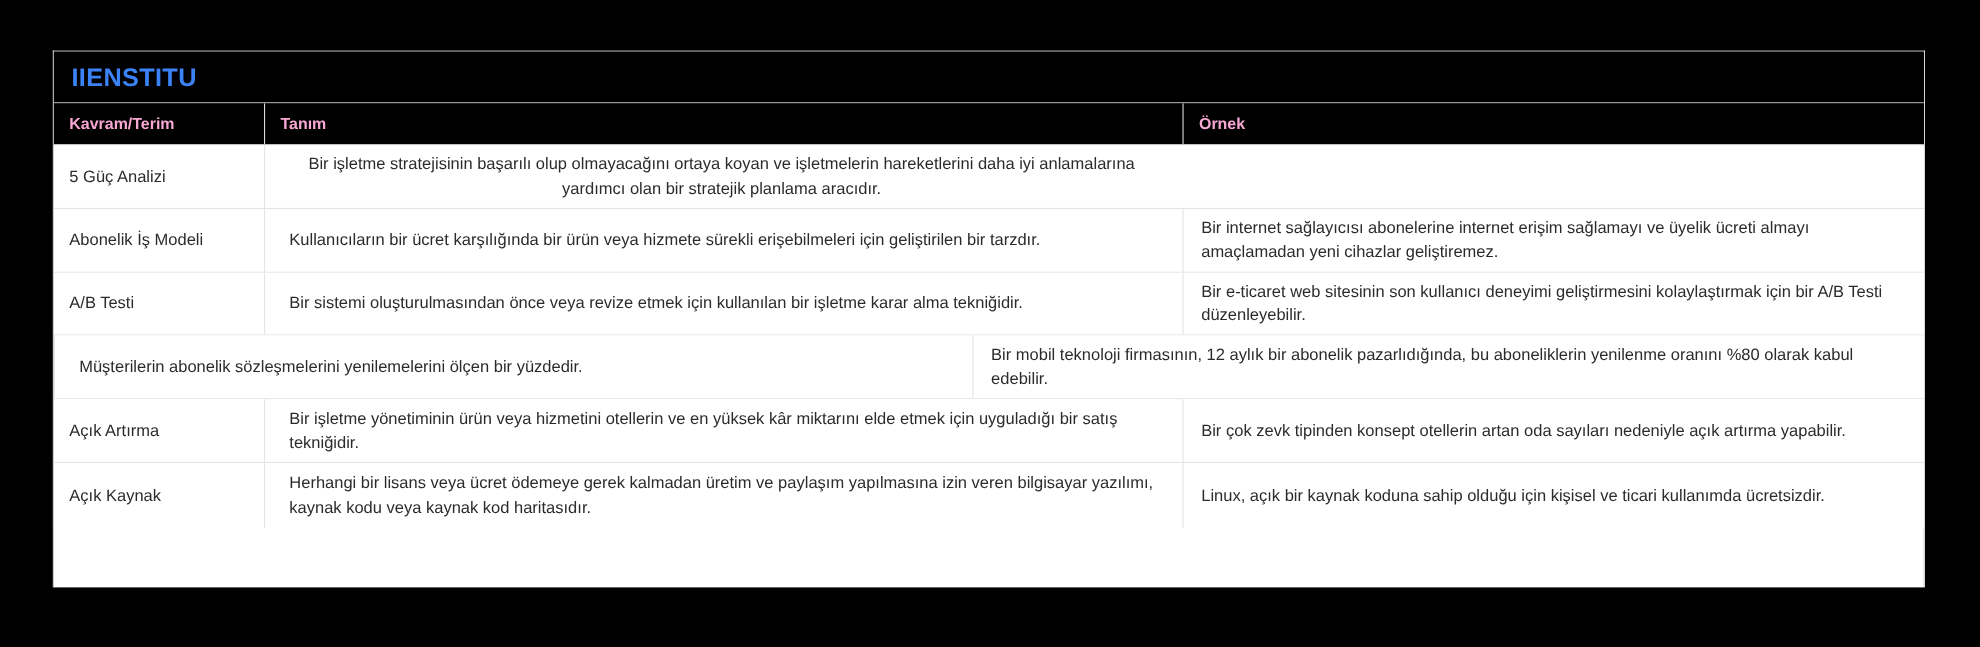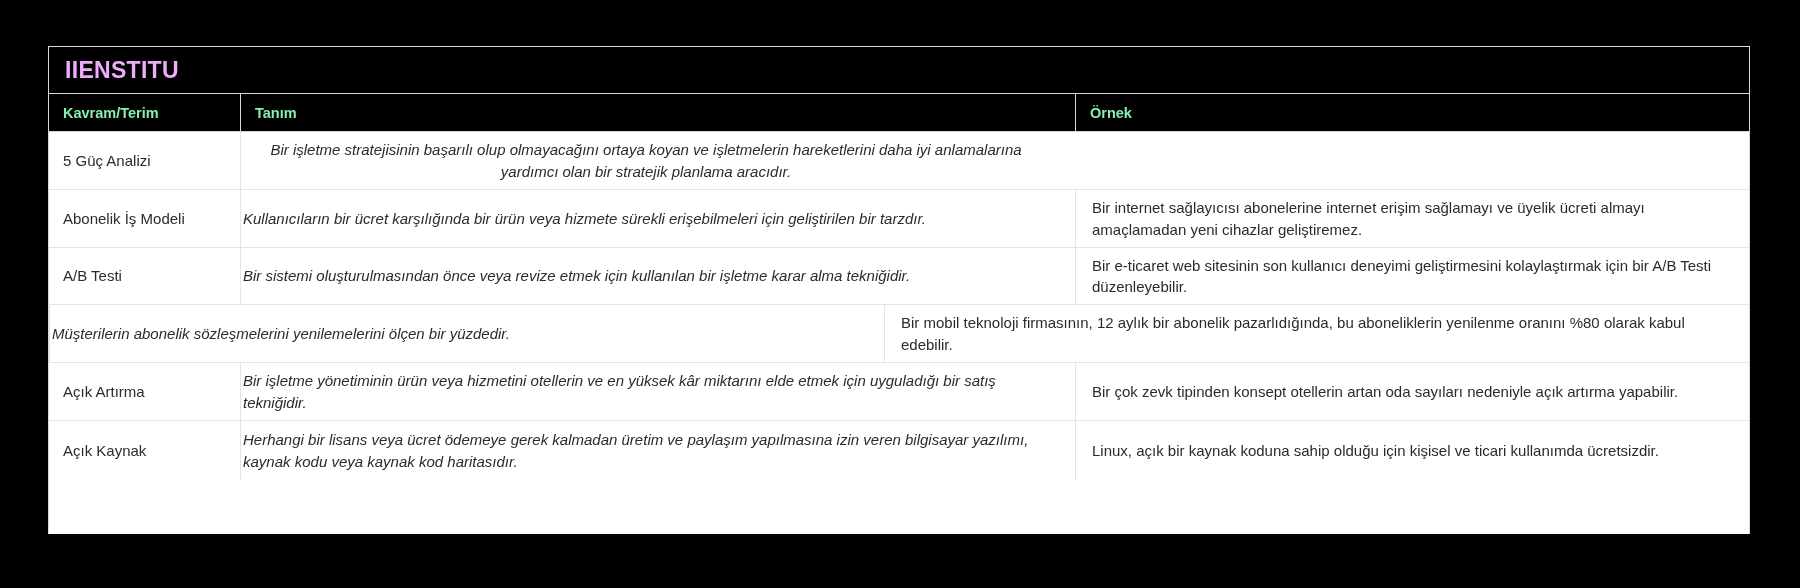--- a/index.html
+++ b/index.html
@@ -38,37 +38,37 @@
   
   .brand-bar {
     flex: 0 0 47px;
     background: #000000;
     border-bottom: 1px solid #d8d8d8;
     display: flex;
     align-items: center;
     padding-left: 16px;
   }
   .brand-logo {
-    color: #f0abfc;
+    color: #3b82f6;
     font-size: 23px;
     font-weight: bold;
     letter-spacing: 0.3px;
     line-height: 1;
     white-space: nowrap;
   }
 
   
   .head-row {
     flex: 0 0 38px;
     display: flex;
     background: #000000;
     border-bottom: 1px solid #d8d8d8;
   }
   .head-cell {
-    color: #86efac;
+    color: #f9a8d4;
     font-size: 14.5px;
     font-weight: bold;
     display: flex;
     align-items: center;
     padding: 0 0 0 14px;
     white-space: nowrap;
     overflow: hidden;
   }
   .col-term   { flex: 0 0 191px; }
   .col-def    { flex: 0 0 835px; border-left: 1px solid #d8d8d8; }
@@ -98,23 +98,22 @@
     padding: 10px 16px 10px 14px;
     overflow: hidden;
   }
   .tcell.term {
     flex: 0 0 191px;
     padding-left: 14px;
   }
   .tcell.def {
     flex: 0 0 835px;
     border-left: 1px solid #e4e4e4;
-    padding-left: 2px;
+    padding-left: 22px;
     padding-right: 26px;
-    font-style: italic;
   }
   .tcell.ex {
     flex: 1 1 auto;
     border-left: 1px solid #e4e4e4;
     padding-left: 16px;
     padding-right: 14px;
   }
 
   
   .r0 { flex: 0 0 58px; text-align: center; }

